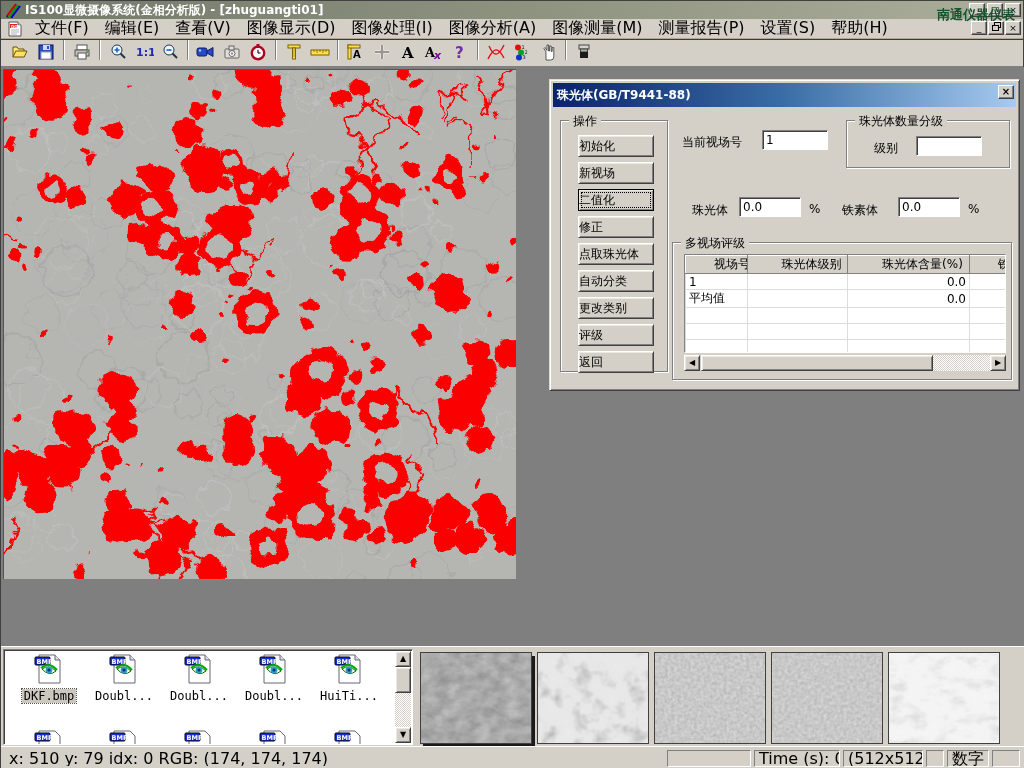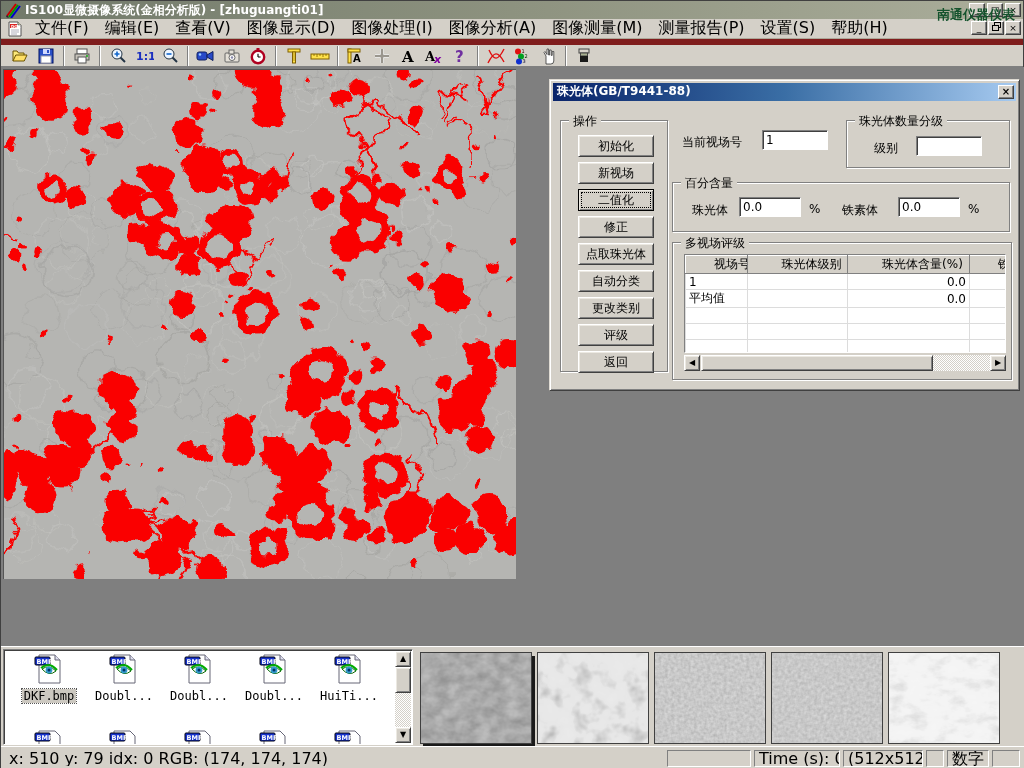--- a/index.html
+++ b/index.html
@@ -24,42 +24,42 @@
   .watermark { position:absolute; right:8px; top:5px; color:#14532d; font-size:13px; font-weight:bold; z-index:30; white-space:nowrap; }
 
   
   .menubar { position:absolute; left:0; top:18px; width:100%; height:20px; background:#d4d0c8;
     display:flex; align-items:center; padding-left:2px; border-bottom:1px solid #aca899; }
   .menubar .mitem { padding:2px 8px; font-size:16px; white-space:nowrap; }
   .mdibtns { position:absolute; right:2px; top:2px; display:flex; gap:1px; }
 
   
   .toolbar { position:absolute; left:0; top:38px; width:100%; height:28px; background:#d4d0c8;
-    display:flex; align-items:center; padding-left:6px; border-top:6px solid #7f1d1d; border-bottom:1px solid #808080; }
+    display:flex; padding-left:6px; border-top:1px solid #7f1d1d; border-bottom:1px solid #808080; }
   .tbtn { width:26px; height:24px; display:flex; align-items:center; justify-content:center; }
   .tsep { width:2px; height:20px; margin:0 4px; border-left:1px solid #808080; border-right:1px solid #fff; }
   .tbtn svg { display:block; }
 
   
   .client { position:absolute; left:0; top:66px; width:1024px; height:579px; background:#7f7f7f; }
   .micro { position:absolute; left:2px; top:2px; width:513px; height:510px; background:#b5b5b2; overflow:hidden;
            border-left:1px solid #555; border-top:1px solid #555; }
   .micro svg { display:block; }
 
   
   .dialog { position:absolute; left:548px; top:12px; width:471px; height:312px; background:#d4d0c8;
     border:1px solid; border-color:#dfdbd3 #404040 #404040 #dfdbd3;
     box-shadow: inset 1px 1px 0 #fff, inset -1px -1px 0 #808080; }
-  .dlg-title { position:absolute; left:3px; top:3px; right:3px; height:18px;
+  .dlg-title { position:absolute; left:3px; top:3px; right:3px; height:24px;
     background:linear-gradient(to right,#0a246a,#3a6ea5,#a6caf0);
-    color:#fff; font-weight:bold; font-size:12px; display:flex; padding-left:4px; }
+    color:#fff; font-weight:bold; font-size:12px; display:flex; align-items:center; padding-left:4px; }
   .dlg-close { position:absolute; right:2px; top:2px; width:16px; height:14px; font-size:10px; line-height:12px;
     text-align:center; background:#d4d0c8; border:1px solid; border-color:#fff #404040 #404040 #fff;
     box-shadow:inset -1px -1px 0 #808080; color:#000; font-weight:bold; }
-  .opbtn { position:absolute; left:28px; width:76px; height:22px; font-size:12px; text-align:center; line-height:20px;
+  .opbtn { position:absolute; left:28px; width:76px; height:22px; font-size:12px; text-align:left; line-height:20px;
     background:#d4d0c8; border:1px solid; border-color:#fff #404040 #404040 #fff;
     box-shadow: inset 1px 1px 0 #ece9e2, inset -1px -1px 0 #808080; white-space:nowrap; overflow:hidden; }
   .opbtn.focused { border:1px solid #000; outline:1px dotted #000; outline-offset:-4px; }
   .dlabel { position:absolute; font-size:12px; white-space:nowrap; }
   .dinput { position:absolute; height:20px; background:#fff; border:1px solid; border-color:#808080 #fff #fff #808080;
     box-shadow:inset 1px 1px 0 #404040; font-size:12px; padding:2px 3px; font-family:inherit; }
 
   
   .mtable { position:absolute; left:134px; top:174px; width:322px; height:99px; background:#fff;
     border:1px solid; border-color:#808080 #fff #fff #808080; box-shadow:inset 1px 1px 0 #404040; overflow:hidden; }
@@ -808,23 +808,20 @@
 
       <span class="dlabel" style="left:132px; top:54px;">当前视场号</span>
       <div class="dinput" style="left:212px; top:50px; width:66px;">1</div>
 
       <div class="groupbox" style="left:296px; top:40px; width:164px; height:48px;">
         <span class="grouplabel">珠光体数量分级</span>
       </div>
       <span class="dlabel" style="left:324px; top:60px;">级别</span>
       <div class="dinput" style="left:366px; top:56px; width:66px;"></div>
 
-      <div class="groupbox" style="left:122px; top:102px; width:338px; height:50px;">
-        <span class="grouplabel">百分含量</span>
-      </div>
       <span class="dlabel" style="left:142px; top:122px;">珠光体</span>
       <div class="dinput" style="left:189px; top:117px; width:62px;">0.0</div>
       <span class="dlabel" style="left:259px; top:122px;">%</span>
       <span class="dlabel" style="left:292px; top:122px;">铁素体</span>
       <div class="dinput" style="left:348px; top:117px; width:62px;">0.0</div>
       <span class="dlabel" style="left:418px; top:122px;">%</span>
 
       <div class="groupbox" style="left:122px; top:162px; width:340px; height:138px;">
         <span class="grouplabel">多视场评级</span>
       </div>

